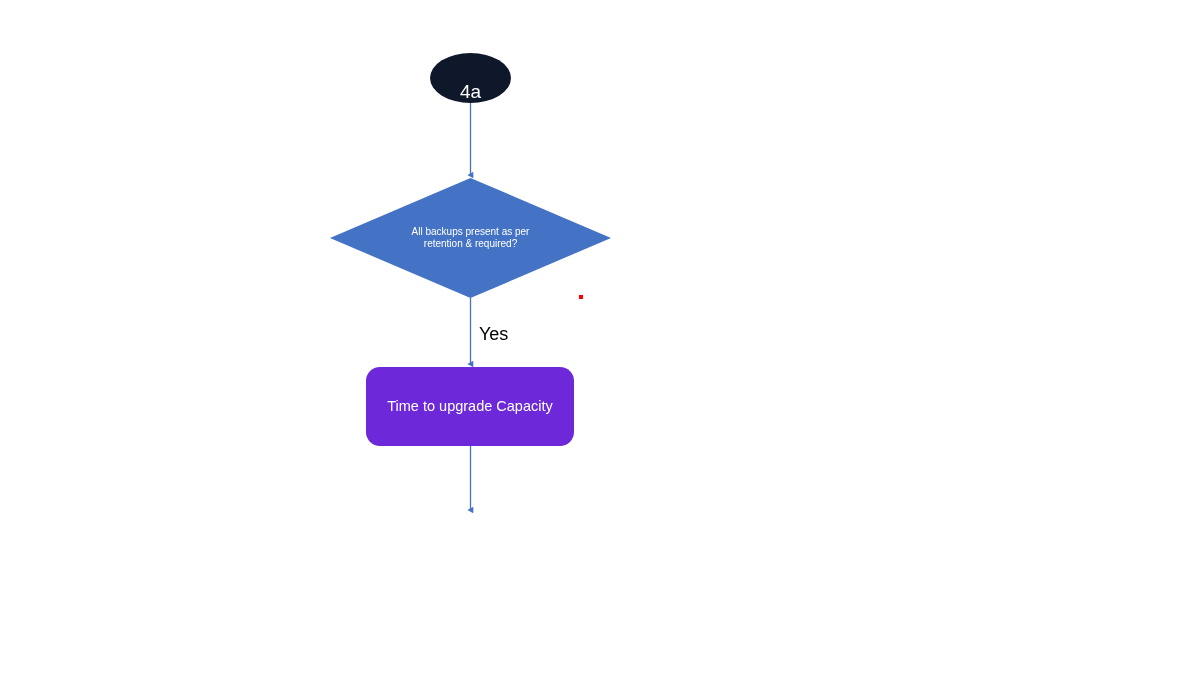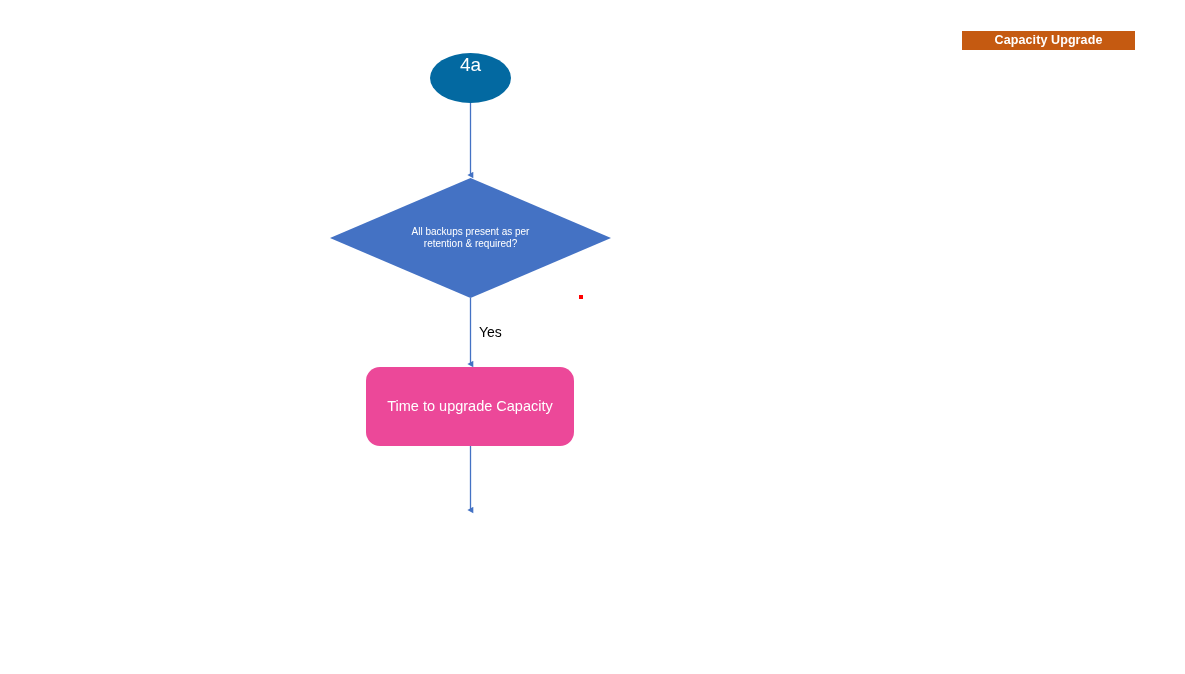--- a/index.html
+++ b/index.html
@@ -56,24 +56,24 @@
     pointer-events: none;
   }
 
   
   .node-ellipse {
     position: absolute;
     left: 430px;
     top: 53px;
     width: 81px;
     height: 50px;
-    background: #0369a1;
+    background: #0f172a;
     border-radius: 50% / 50%;
     display: flex;
-    align-items: flex-start;
+    align-items: flex-end;
     justify-content: center;
     box-sizing: border-box;
   }
   .node-ellipse .node-label {
     font-size: 19px;
   }
 
   
   .node-diamond {
     position: absolute;
@@ -95,39 +95,39 @@
     transform: translate(-50%, -50%);
     width: 150px;
     font-size: 10px;
   }
 
   
   .node-process {
     position: absolute;
     width: 208px;
     height: 79px;
-    background: #ec4899;
+    background: #6d28d9;
     border-radius: 14px;
     display: flex;
     align-items: center;
     justify-content: center;
     box-sizing: border-box;
   }
   .node-process .node-label {
     font-size: 14.5px;
     width: 190px;
   }
   .node-process.upgrade  { left: 366px; top: 367px; }
   .node-process.accounts { left: 366px; top: 513px; }
 
   
   .edge-label {
     position: absolute;
     color: #000000;
-    font-size: 14px;
+    font-size: 18px;
     line-height: 1;
     white-space: nowrap;
   }
   .edge-label.yes { left: 479px; top: 325px; }
 
   
   .stray-marker {
     position: absolute;
     left: 579px;
     top: 295px;
@@ -144,23 +144,20 @@
     width: 1185px;
     height: 674px;
     pointer-events: none;
   }
 </style>
 </head>
 <body>
 
 <div id="canvas">
 
-  <div class="section-banner">
-    <span class="banner-text">Capacity Upgrade</span>
-  </div>
 
   <svg id="connectors" viewBox="0 0 1185 674" xmlns="http://www.w3.org/2000/svg">
     <defs>
       <marker id="arrowhead" markerWidth="7" markerHeight="7" refX="3.2" refY="3.1" orient="auto" markerUnits="userSpaceOnUse">
         <path d="M 0 0.3 L 6.4 0.3 L 3.2 6.2 Z" fill="#4472C4"></path>
       </marker>
     </defs>
 
     <line x1="470.5" y1="103" x2="470.5" y2="175" stroke="#4472C4" stroke-width="1.3" marker-end="url(#arrowhead)"></line>
 

